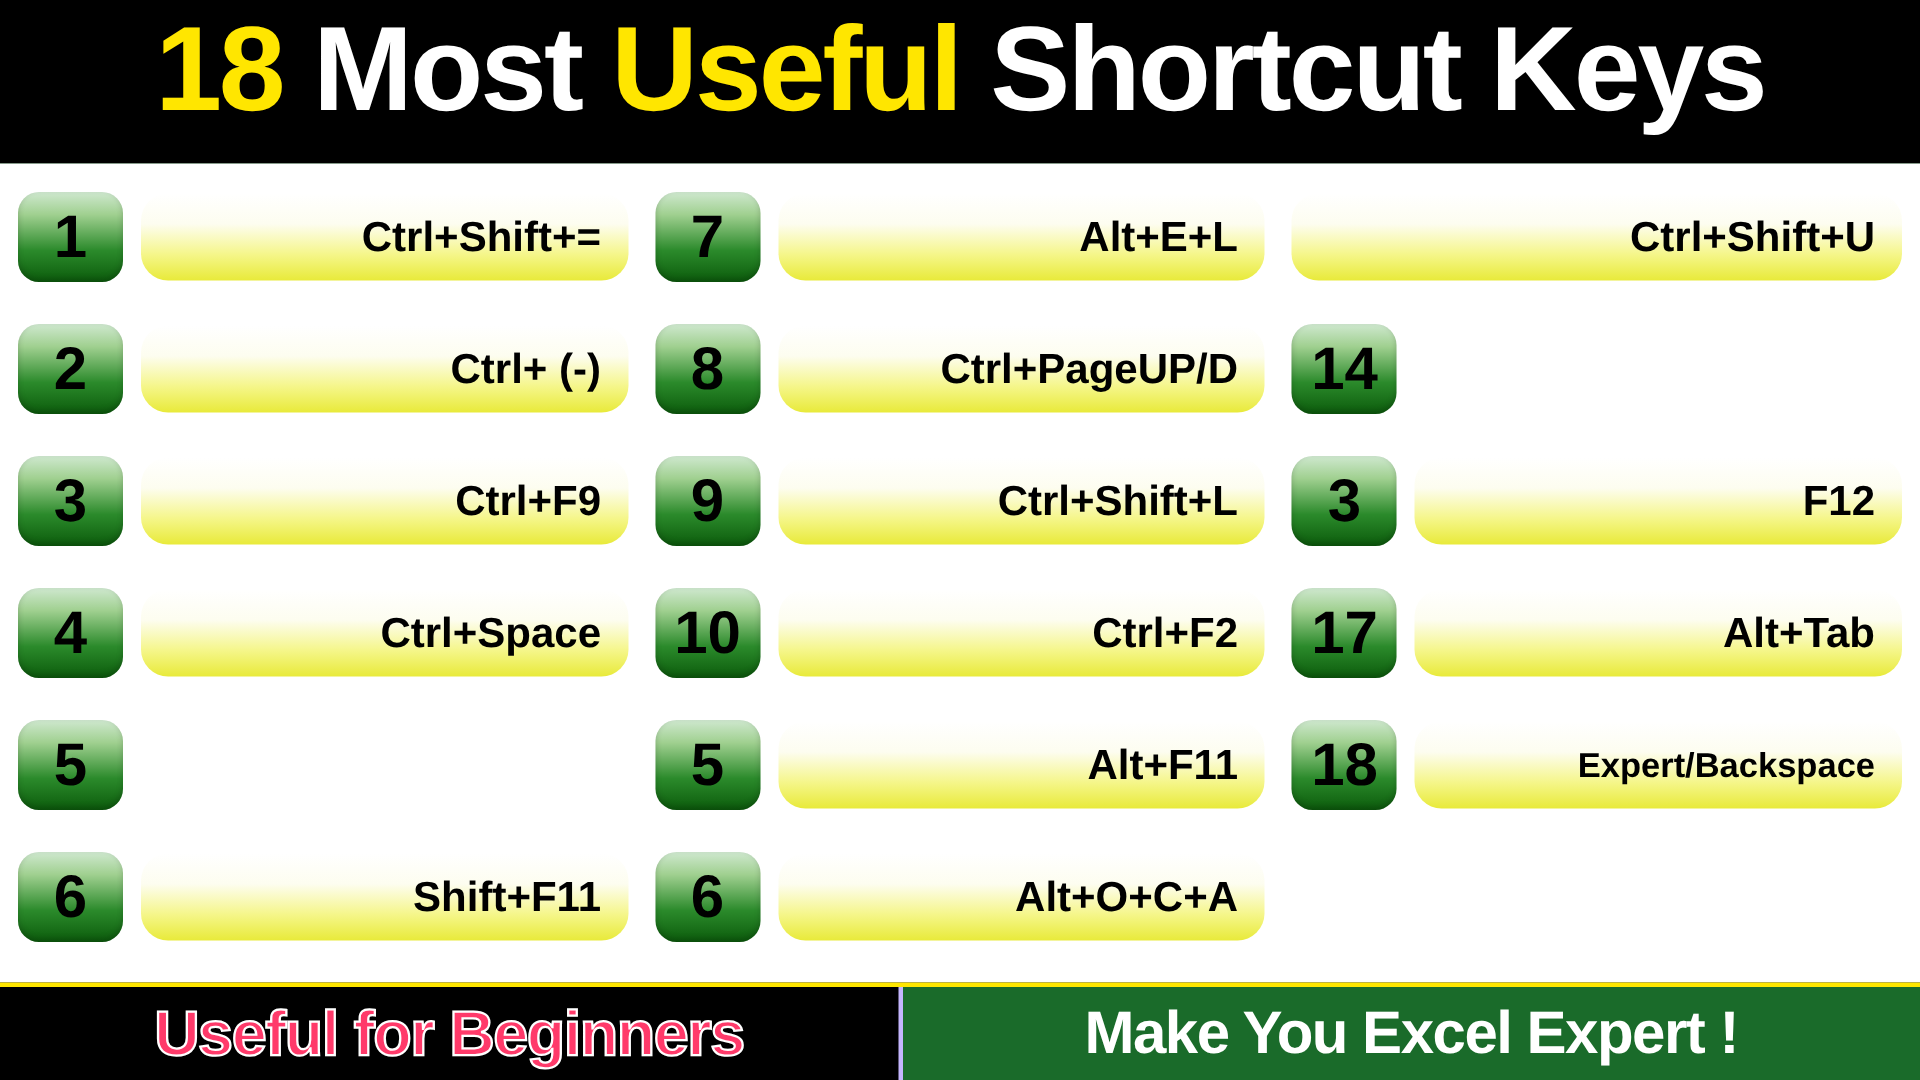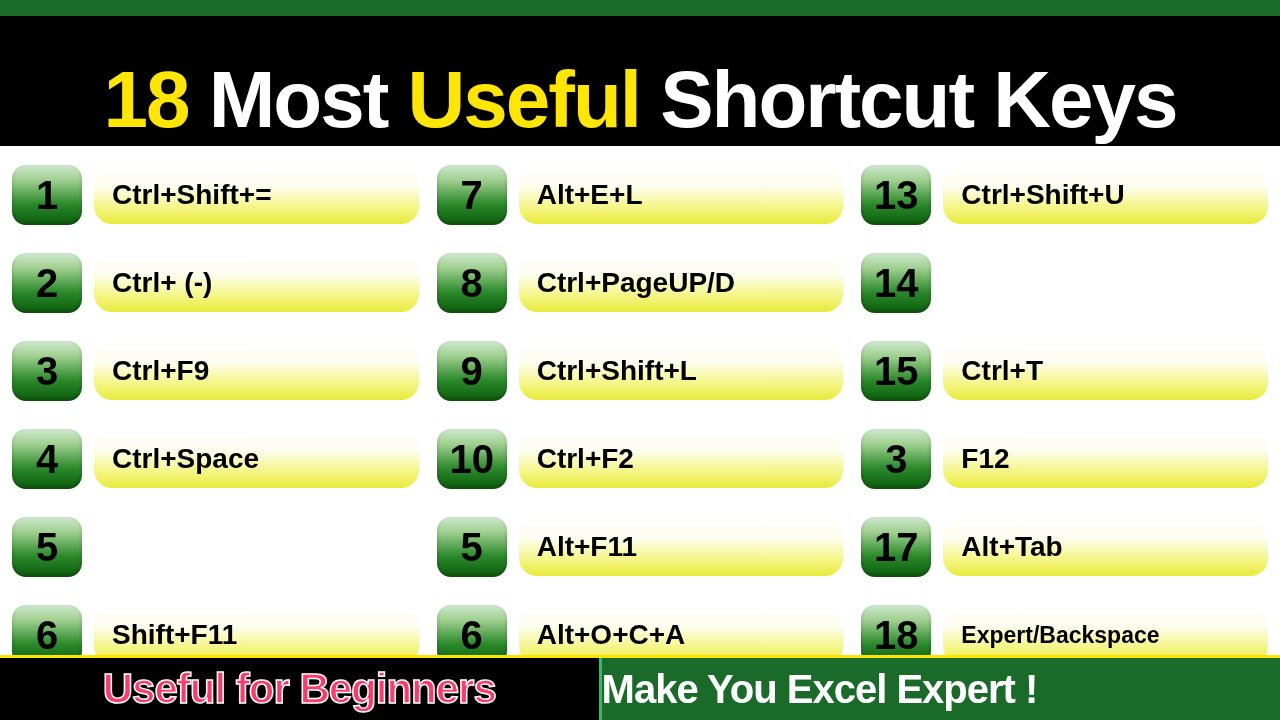--- a/index.html
+++ b/index.html
@@ -5,27 +5,26 @@
   * { box-sizing: border-box; margin: 0; padding: 0; }
   body {
     width: 1280px;
     height: 720px;
     font-family: Arial, Helvetica, sans-serif;
     background: #1a6b2a;
     overflow: hidden;
     position: relative;
   }
   .header {
-    height: 130px;
+    height: 109px;
     background: #000;
     display: flex;
-    align-items: flex-end;
+    align-items: flex-start;
     justify-content: center;
     padding: 0 10px;
-    margin-top: 16px;
   }
   .header-text {
     font-size: 80px;
     font-weight: 900;
     letter-spacing: -2px;
     white-space: nowrap;
   }
   .h-yellow { color: #ffe600; }
   .h-white { color: #fff; }
   .content {
@@ -66,20 +65,21 @@
   }
   .pill {
     flex: 1;
     height: 58px;
     border-radius: 18px;
     background: linear-gradient(to bottom, #ffffff 0%, #fdfdf0 35%, #f5f68a 70%, #e8ea3a 100%);
     display: flex;
     align-items: center;
     padding: 0 18px;
     overflow: hidden;
+    justify-content: flex-end;
   }
   .pill-text {
     color: #000;
     font-weight: 800;
     font-size: 28px;
     white-space: nowrap;
   }
   .pill-text.sm { font-size: 23px; }
   .footer {
     position: absolute;
@@ -90,36 +90,36 @@
     background: #000;
     border-top: 3px solid #ffe600;
     display: flex;
     align-items: stretch;
   }
   .footer-left {
     flex: 0 0 47%;
     display: flex;
     align-items: center;
     justify-content: center;
-    border-right: 3px solid #22c55e;
+    border-right: 3px solid #c4b5fd;
     background: #000;
   }
   .footer-left-text {
     color: #ff3a6a;
     font-size: 42px;
     font-weight: 900;
     -webkit-text-stroke: 1.5px #fff;
     letter-spacing: -1px;
   }
   .footer-right {
     flex: 1;
     background: #1a6b2a;
     display: flex;
     align-items: center;
-    justify-content: flex-start;
+    justify-content: center;
   }
   .footer-right-text {
     color: #fff;
     font-size: 40px;
     font-weight: 900;
     letter-spacing: -1px;
   }
 </style>
 </head>
 <body>
@@ -223,38 +223,27 @@
         <div class="badge">
           <span class="badge-num">6</span>
         </div>
         <div class="pill">
           <span class="pill-text">Alt+O+C+A</span>
         </div>
       </div>
     </div>
   <div class="col" id="col-2">
       <div class="row">
-        <div class="badge">
-          <span class="badge-num">13</span>
-        </div>
         <div class="pill">
           <span class="pill-text">Ctrl+Shift+U</span>
         </div>
       </div>
       <div class="row">
         <div class="badge">
           <span class="badge-num">14</span>
-        </div>
-      </div>
-      <div class="row">
-        <div class="badge">
-          <span class="badge-num">15</span>
-        </div>
-        <div class="pill">
-          <span class="pill-text">Ctrl+T</span>
         </div>
       </div>
       <div class="row">
         <div class="badge">
           <span class="badge-num">3</span>
         </div>
         <div class="pill">
           <span class="pill-text">F12</span>
         </div>
       </div>

